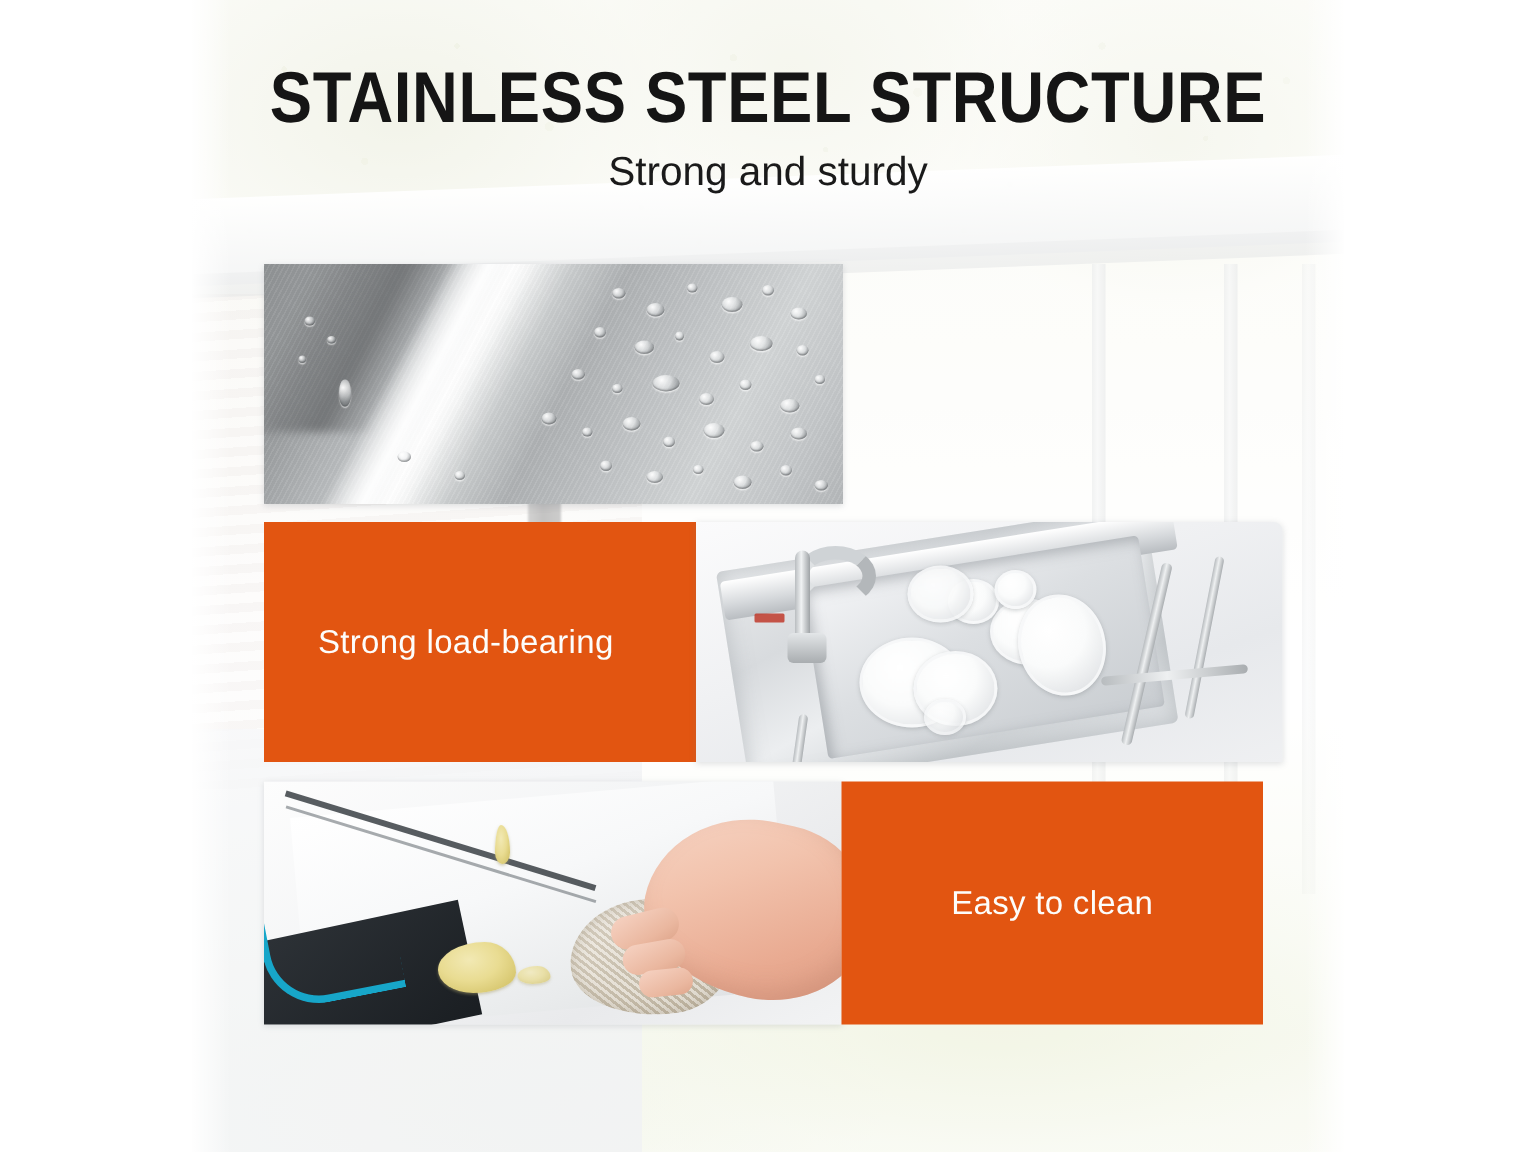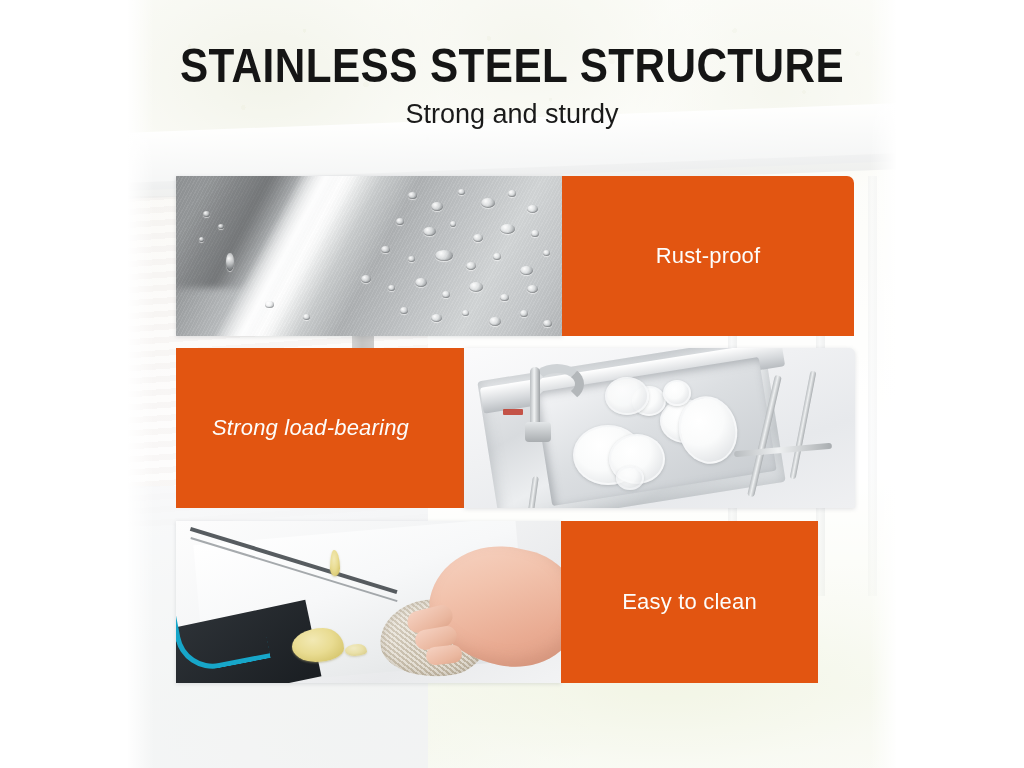--- a/index.html
+++ b/index.html
@@ -159,21 +159,21 @@
   }
   
   .drops{position:absolute;inset:0;}
   .drop{
     position:absolute;border-radius:50%;
     background:radial-gradient(circle at 34% 30%, rgba(255,255,255,.95) 0%, rgba(236,238,239,.55) 42%, rgba(140,144,147,.5) 72%, rgba(108,112,115,.62) 100%);
     box-shadow:0 1px 1px rgba(255,255,255,.6), inset 0 -1px 1px rgba(70,72,74,.4);
   }
 
   
-  #row2-orange{left:176px;top:348px;width:304px;height:160px;font-style:italic;}
+  #row2-orange{left:176px;top:348px;width:304px;height:160px;}
   #row2-photo{left:464px;top:348px;width:391px;height:160px;background:#f2f3f4;border-top-right-radius:6px;}
   .sink-bg{position:absolute;inset:0;background:linear-gradient(160deg,#fbfbfc 0%,#f0f1f3 40%,#e7e9ec 70%,#eff0f2 100%);}
   .sink-body{
     position:absolute;left:6%;top:6%;width:74%;height:92%;
     background:linear-gradient(160deg,#e9ebed 0%,#d8dbde 28%,#eceef0 52%,#cfd3d6 78%,#dfe2e5 100%);
     transform:rotate(-9deg);
     border-radius:4px;
     box-shadow:inset 0 0 14px rgba(150,155,160,.5);
   }
   .sink-rim{
@@ -214,21 +214,21 @@
     box-shadow:0 1px 3px rgba(120,125,130,.35);
   }
   .plate.oval{border-radius:50%;}
   .rack-bar{
     position:absolute;background:linear-gradient(90deg,#b8bcbf,#eef0f1 45%,#a9adb0);
     border-radius:3px;
   }
 
   
   #row3-photo{left:176px;top:521px;width:385px;height:162px;background:#f3f4f5;}
-  #row3-orange{left:561px;top:521px;width:257px;height:162px;}
+  #row3-orange{left:561px;top:521px;width:281px;height:162px;}
   .wipe-bg{position:absolute;inset:0;background:linear-gradient(150deg,#fdfdfd 0%,#f4f5f6 38%,#e9eaec 72%,#f2f3f4 100%);}
   .wipe-dark{
     position:absolute;left:-4%;top:58%;width:40%;height:48%;
     background:linear-gradient(150deg,#2e3338,#1a1e22);
     transform:rotate(-12deg);
   }
   .wipe-cyan{
     position:absolute;left:-2%;top:2%;width:22%;height:86%;
     border-left:5px solid #17a6c9;border-bottom:5px solid #17a6c9;
     border-radius:0 0 0 38px;transform:rotate(-11deg);
@@ -340,23 +340,20 @@
       <div class="drop" style="left:89%;top:84%;width:8px;height:7px;"></div>
       <div class="drop" style="left:95%;top:90%;width:9px;height:7px;"></div>
       <div class="drop" style="left:7%;top:22%;width:7px;height:6px;"></div>
       <div class="drop" style="left:11%;top:30%;width:6px;height:5px;"></div>
       <div class="drop" style="left:6%;top:38%;width:5px;height:5px;"></div>
       <div class="drop" style="left:13%;top:48%;width:8px;height:18px;border-radius:46%;"></div>
       <div class="drop" style="left:23%;top:78%;width:9px;height:7px;"></div>
       <div class="drop" style="left:33%;top:86%;width:7px;height:6px;"></div>
     </div>
   </div>
-  <div class="panel orange center" id="row1-orange">
-    <span>Rust-proof</span>
-  </div>
 
   <div class="panel orange left" id="row2-orange">
     <span>Strong load-bearing</span>
   </div>
   <div class="panel shadow" id="row2-photo">
     <div class="sink-bg"></div>
     <div class="sink-body"></div>
     <div class="sink-rim"></div>
     <div class="sink-inner"></div>
 

